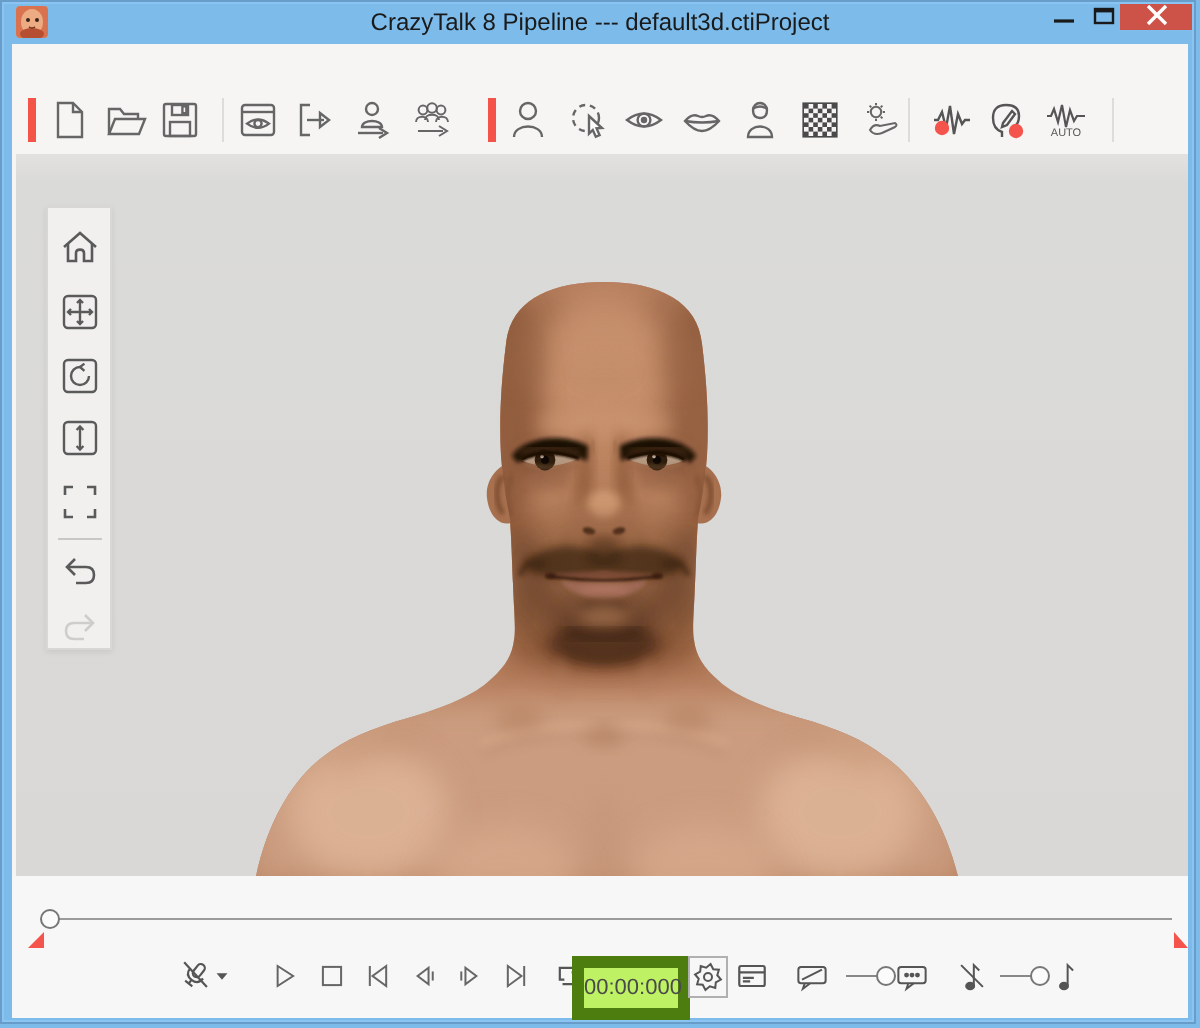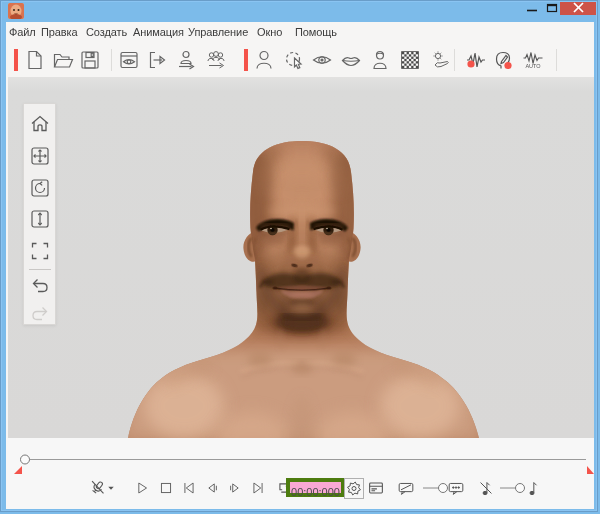--- a/index.html
+++ b/index.html
@@ -30,44 +30,36 @@
 <div class="ring2"></div>
 <div class="titlebar">
   <svg class="appicon" viewBox="0 0 16 16">
       <rect width="16" height="16" rx="2" fill="#d9734f"></rect>
       <ellipse cx="8" cy="8" rx="5.5" ry="6.5" fill="#ecab83"></ellipse>
       <ellipse cx="8" cy="14" rx="6" ry="3" fill="#b64e31"></ellipse>
       <circle cx="6" cy="7" r="1" fill="#3a2418"></circle>
       <circle cx="10.5" cy="7" r="1" fill="#3a2418"></circle>
       <path d="M6.5 10.5 Q8 11.5 9.5 10.5" stroke="#7a3a20" fill="none" stroke-width="0.8"></path>
     </svg>
+  <div class="title">CrazyTalk 8 Pipeline --- default3d.ctiProject</div>
   <svg style="position:absolute;left:524px;top:0" width="16" height="16">
       <line x1="3" y1="10.5" x2="13" y2="10.5" stroke="#1a1a1a" stroke-width="1.6"></line>
     </svg>
   <svg style="position:absolute;left:544px;top:0" width="16" height="16">
       <rect x="3.5" y="4.5" width="9" height="7" fill="none" stroke="#1a1a1a" stroke-width="1.2"></rect>
       <line x1="3.5" y1="5.5" x2="12.5" y2="5.5" stroke="#1a1a1a" stroke-width="1.4"></line>
     </svg>
   <div class="closebtn">
       <svg width="38" height="15">
         <line x1="14" y1="3" x2="23" y2="12" stroke="#fff" stroke-width="1.7"></line>
         <line x1="23" y1="3" x2="14" y2="12" stroke="#fff" stroke-width="1.7"></line>
       </svg>
     </div>
 </div>
 <div class="content">
-  <div class="menubar">
-      <span style="left:3px">Файл</span>
-      <span style="left:35px">Правка</span>
-      <span style="left:80px">Создать</span>
-      <span style="left:127px">Анимация</span>
-      <span style="left:182px">Управление</span>
-      <span style="left:251px">Окно</span>
-      <span style="left:289px">Помощь</span>
-    </div>
   <div class="toolbar" id="toolbar">
     <div class="redbar" style="left:8px"></div>
     <svg class="ticon" style="left:18px" viewBox="0 0 22 22" fill="none" stroke="#666" stroke-width="1.2">
         <path d="M5 2.5 H12.5 L17 7 V19.5 H5 Z"></path>
         <path d="M12.5 2.5 V7 H17"></path>
       </svg>
     <svg class="ticon" style="left:45.5px" viewBox="0 0 22 22" fill="none" stroke="#666" stroke-width="1.2">
         <path d="M2.5 18 V5.5 H8 L10 8 H17 V10.5"></path>
         <path d="M2.5 18 L5.5 10.5 H20.5 L17.5 18 Z"></path>
       </svg>
@@ -398,21 +390,21 @@
         <path d="M6.2 8.5 V13.5"></path>
       </svg>
     <svg class="bicon" style="left:242px" viewBox="0 0 22 22" fill="none" stroke="#666" stroke-width="1.1">
         <path d="M15.5 5.5 V16.5"></path>
         <path d="M6.5 5.5 L14 11 L6.5 16.5 Z"></path>
       </svg>
     <svg class="bicon" style="left:268px" viewBox="0 0 22 22" fill="none" stroke="#555" stroke-width="1.2">
         <path d="M14 6.5 H6.5 V13 H9"></path>
         <path d="M8 15.5 H15.5 V9 H13"></path>
       </svg>
-    <div style="position:absolute;left:280px;top:40px;width:59px;height:19px;border:4px solid #4d7c0f;background:#f9a8d4;font-size:11px;color:#4a4a4a;text-align:center;line-height:20px">00:00:000</div>
+    <div style="position:absolute;left:280px;top:40px;width:59px;height:32px;border:6px solid #4d7c0f;background:#bef264;font-size:11px;color:#4a4a4a;text-align:center;line-height:20px">00:00:000</div>
     <div style="position:absolute;left:338px;top:40px;width:20px;height:21px;border:1px solid #b0b0b0;background:#f7f7f7"></div>
     <svg class="bicon" style="left:338px;top:40px;width:20px;height:21px" viewBox="0 0 22 22" fill="none" stroke="#555" stroke-width="1.1">
         <path d="M12.4,3.9 L13.9,6.7 L17.0,7.0 L16.1,10.0 L18.1,12.4 L15.3,13.9 L15.0,17.0 L12.0,16.1 L9.6,18.1 L8.1,15.3 L5.0,15.0 L5.9,12.0 L3.9,9.6 L6.7,8.1 L7.0,5.0 L10.0,5.9 Z"></path>
         <circle cx="11" cy="11" r="2.2"></circle>
       </svg>
     <svg class="bicon" style="left:360px" viewBox="0 0 22 22" fill="none" stroke="#555" stroke-width="1.2">
         <rect x="4" y="5.5" width="14" height="11" rx="1"></rect>
         <path d="M4 9 H18 M6 12 H12 M6 14 H10"></path>
       </svg>
     <svg class="bicon" style="left:390px" viewBox="0 0 22 22" fill="none" stroke="#555" stroke-width="1.1">

